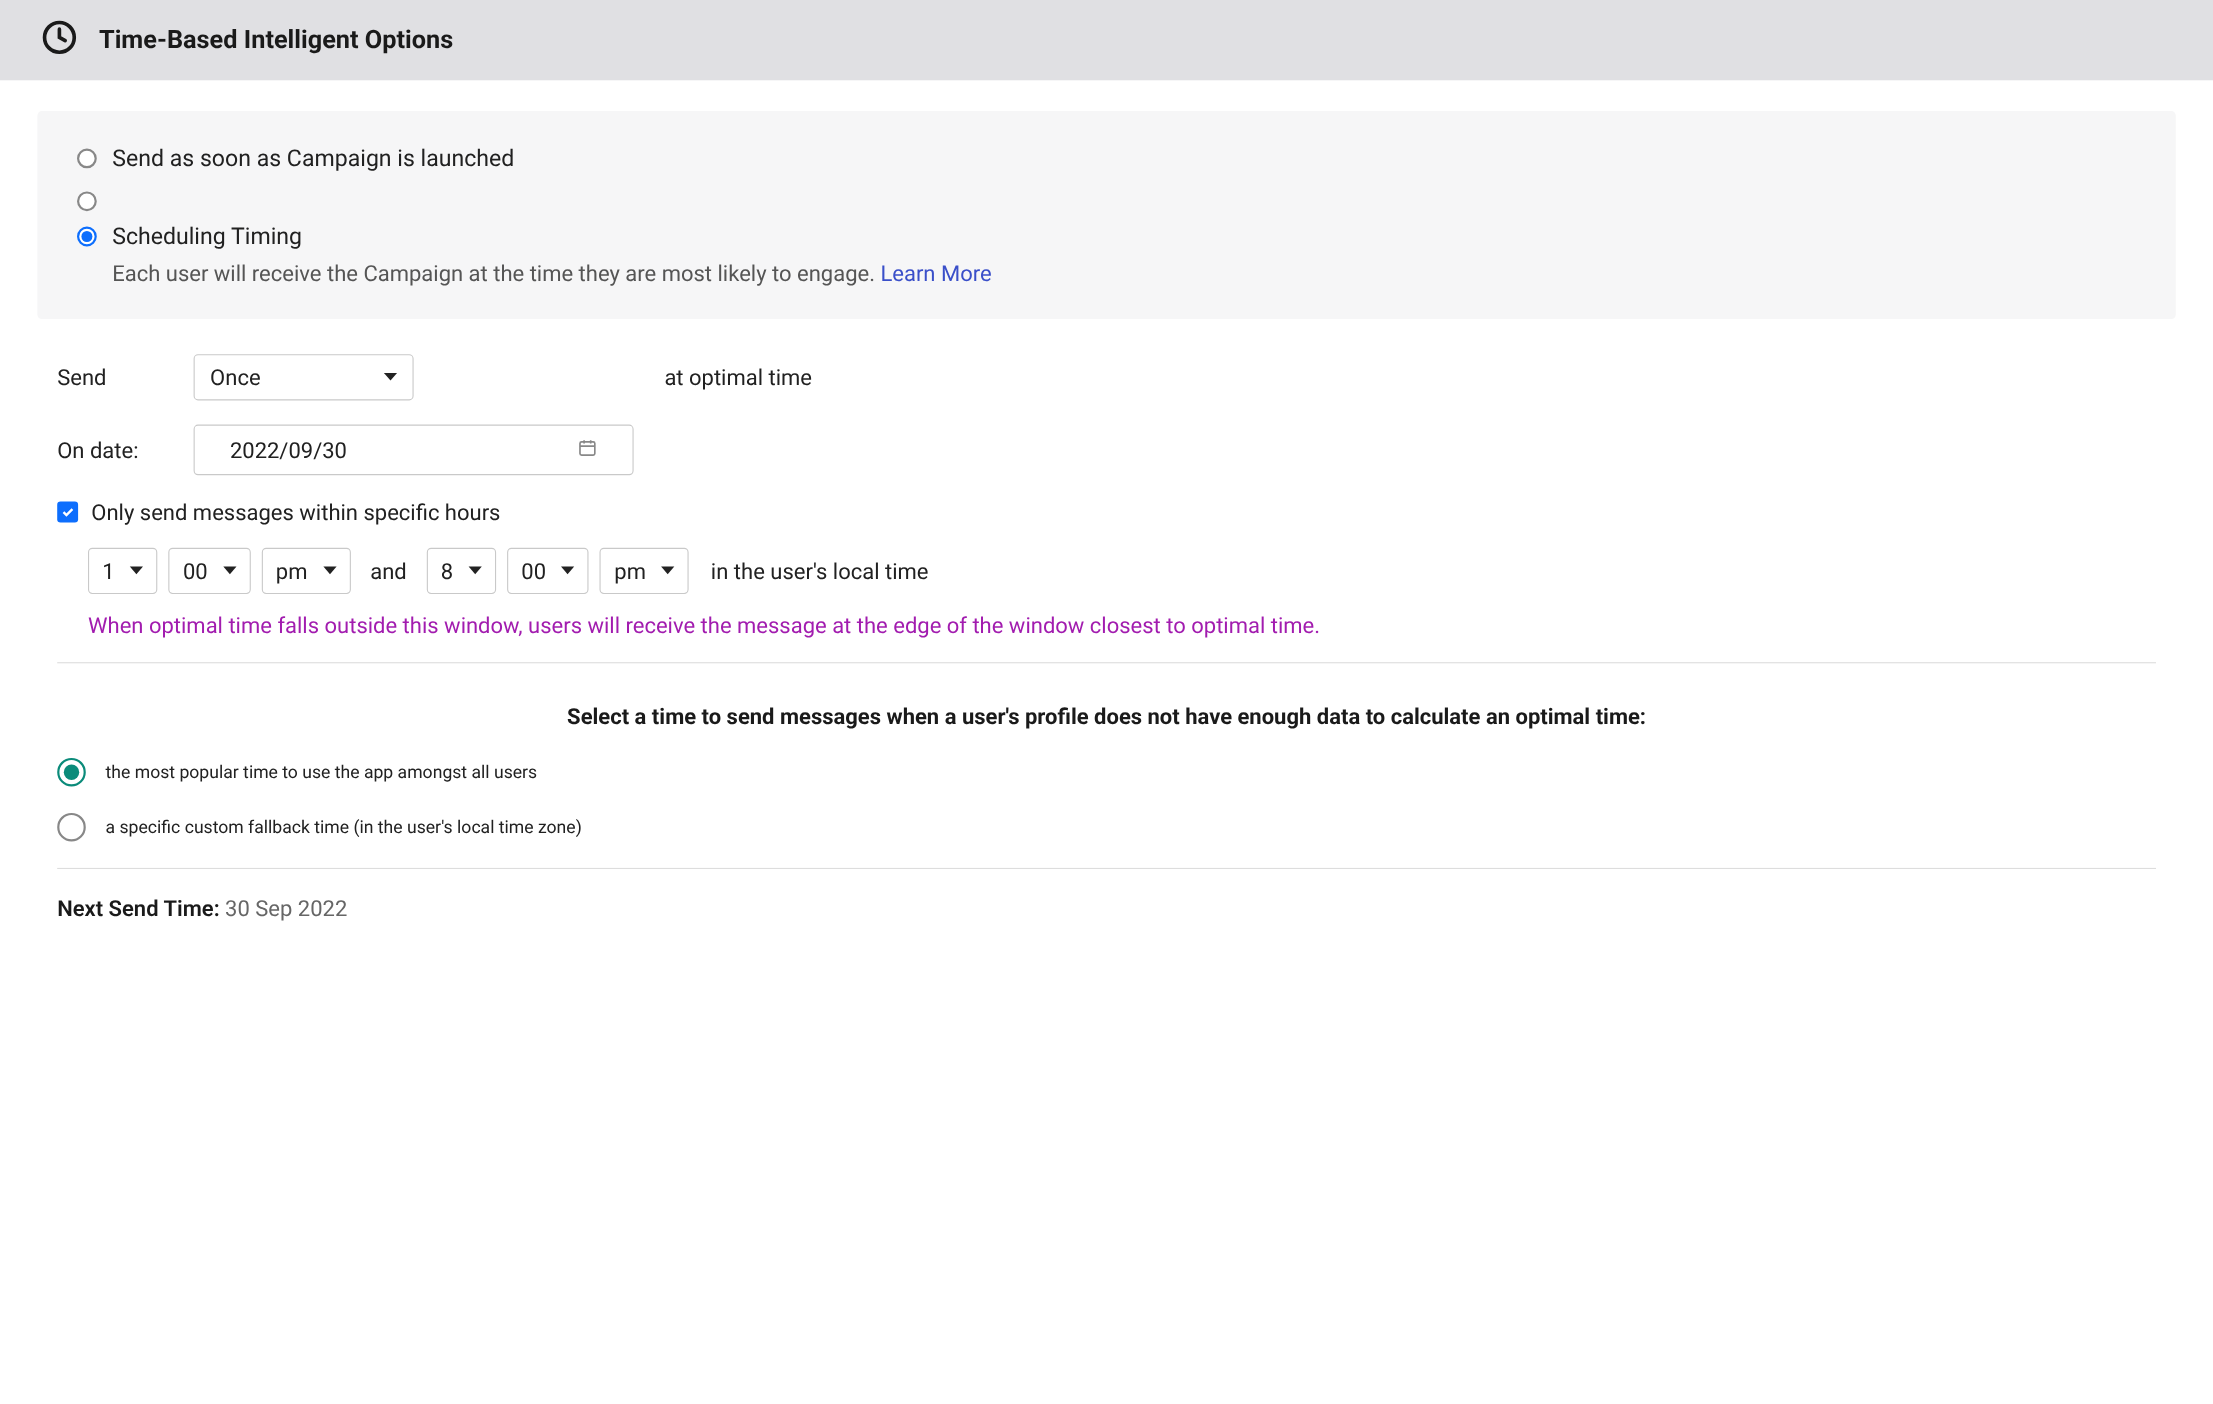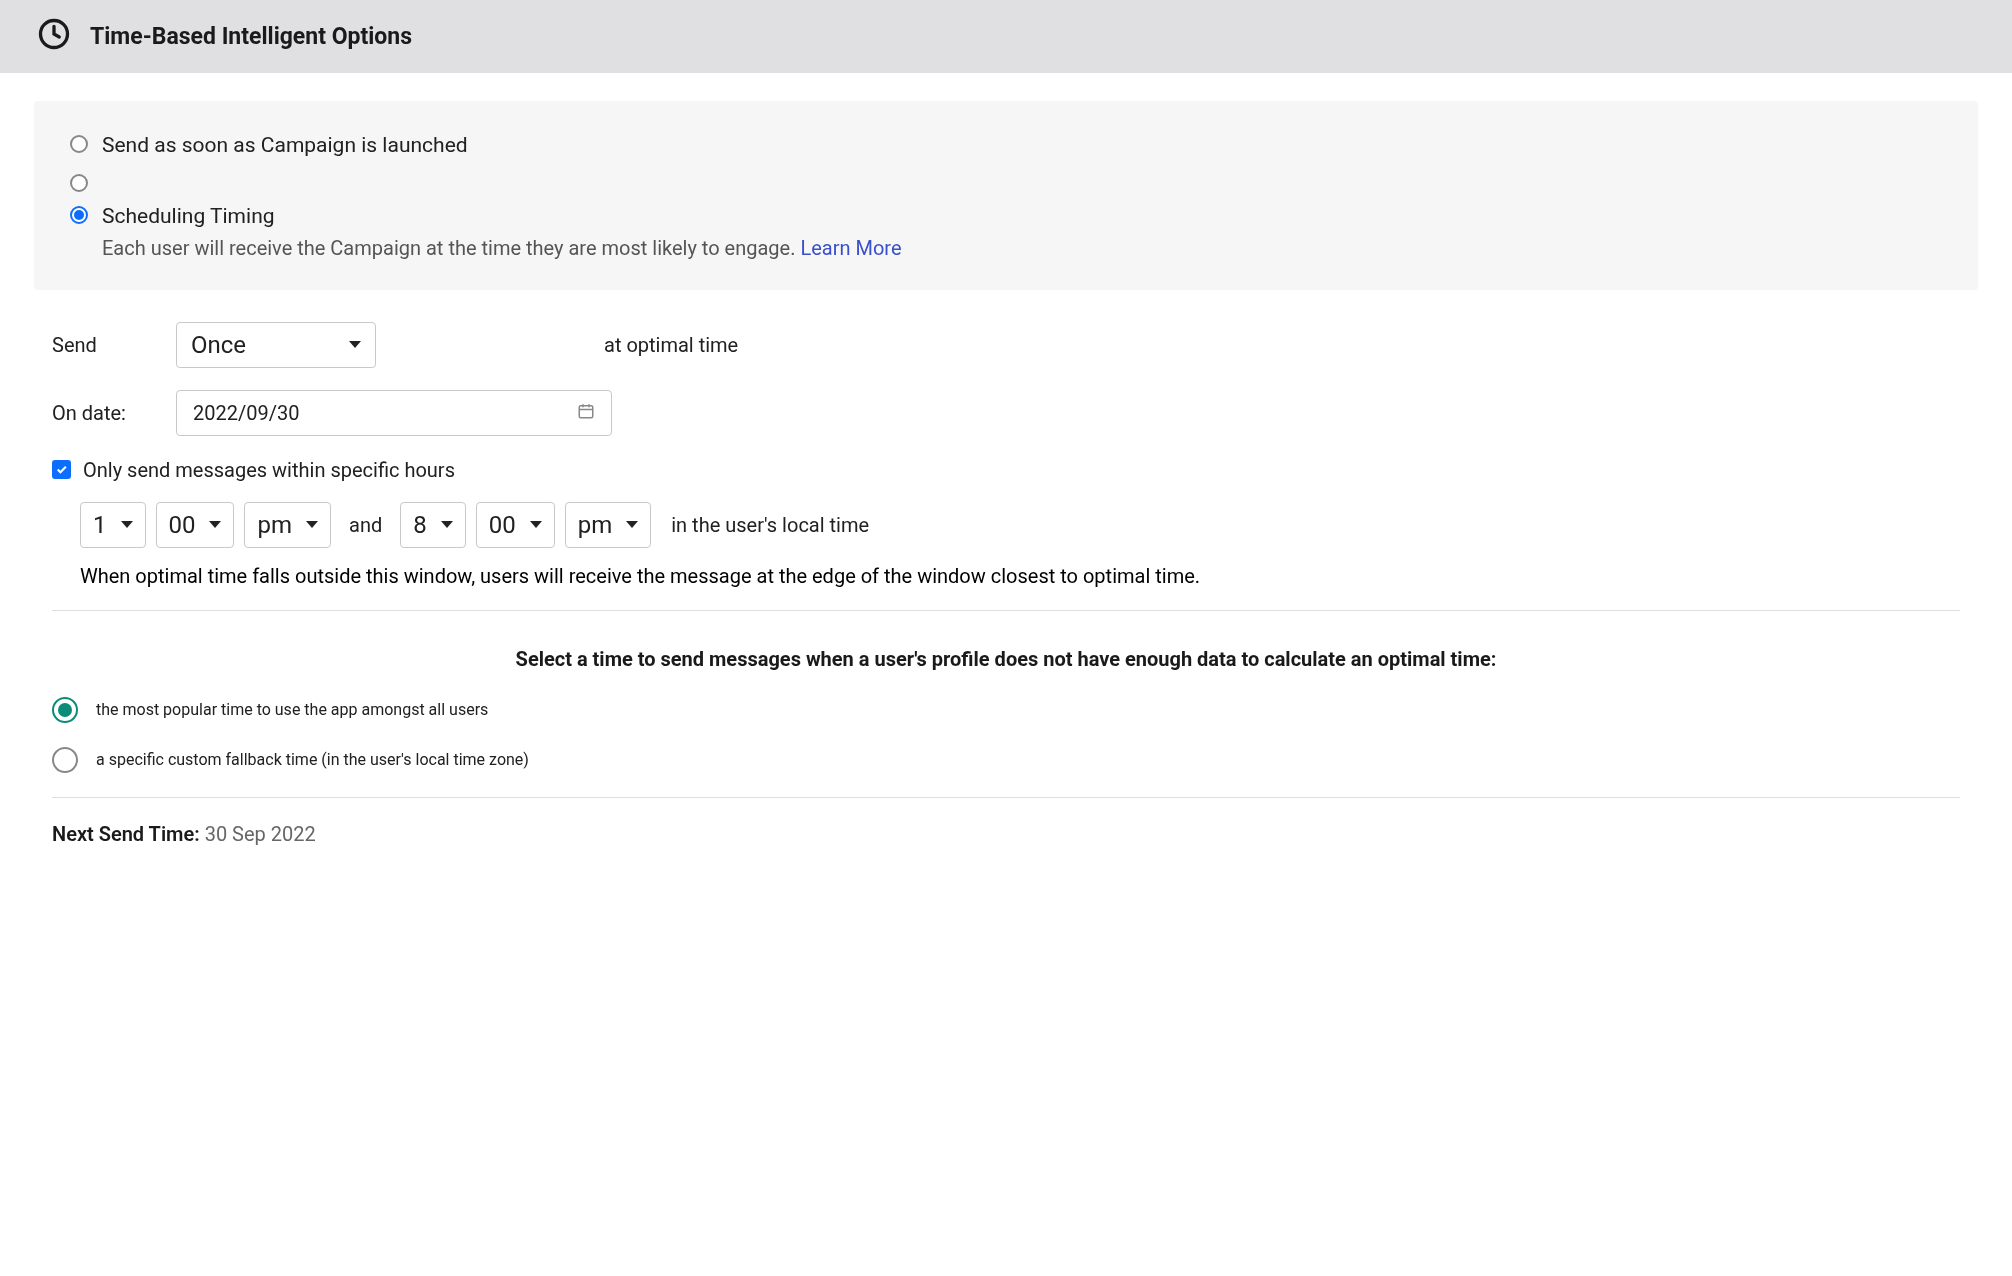--- a/index.html
+++ b/index.html
@@ -94,21 +94,21 @@
 }
 .form-label {
   font-size: 20px;
   color: #212121;
   min-width: 96px;
 }
 .select {
   border: 1px solid #c9c9c9;
   border-radius: 4px;
   padding: 8px 14px;
-  font-size: 24px;
+  font-size: 20px;
   background: #fff;
   display: inline-flex;
   align-items: center;
   justify-content: space-between;
   gap: 100px;
   min-width: 200px;
   cursor: pointer;
 }
 .select-small {
   min-width: 56px;
@@ -122,27 +122,27 @@
   border-right: 6px solid transparent;
   border-top: 7px solid #222;
 }
 .static-text {
   font-size: 20px;
   color: #212121;
 }
 .date-input {
   border: 1px solid #c9c9c9;
   border-radius: 4px;
-  padding: 10px 16px;
+  padding: 10px 32px;
   font-size: 20px;
   background: #fff;
   display: inline-flex;
   align-items: center;
   justify-content: space-between;
-  width: 436px;
+  width: 400px;
 }
 .cal-icon svg { width: 18px; height: 18px; }
 .checkbox-row {
   display: flex;
   align-items: center;
   gap: 12px;
   margin-bottom: 20px;
 }
 .checkbox {
   width: 19px;
@@ -160,21 +160,21 @@
   display: flex;
   align-items: center;
   gap: 10px;
   margin-left: 28px;
   margin-bottom: 16px;
   flex-wrap: wrap;
 }
 .helper-text {
   margin-left: 28px;
   font-size: 20px;
-  color: #000000;
+  color: #a21caf;
   margin-bottom: 22px;
 }
 .divider {
   border: none;
   border-top: 1px solid #ddd;
   margin: 6px 0 36px 0;
 }
 .section-heading {
   font-size: 20px;
   font-weight: 700;

